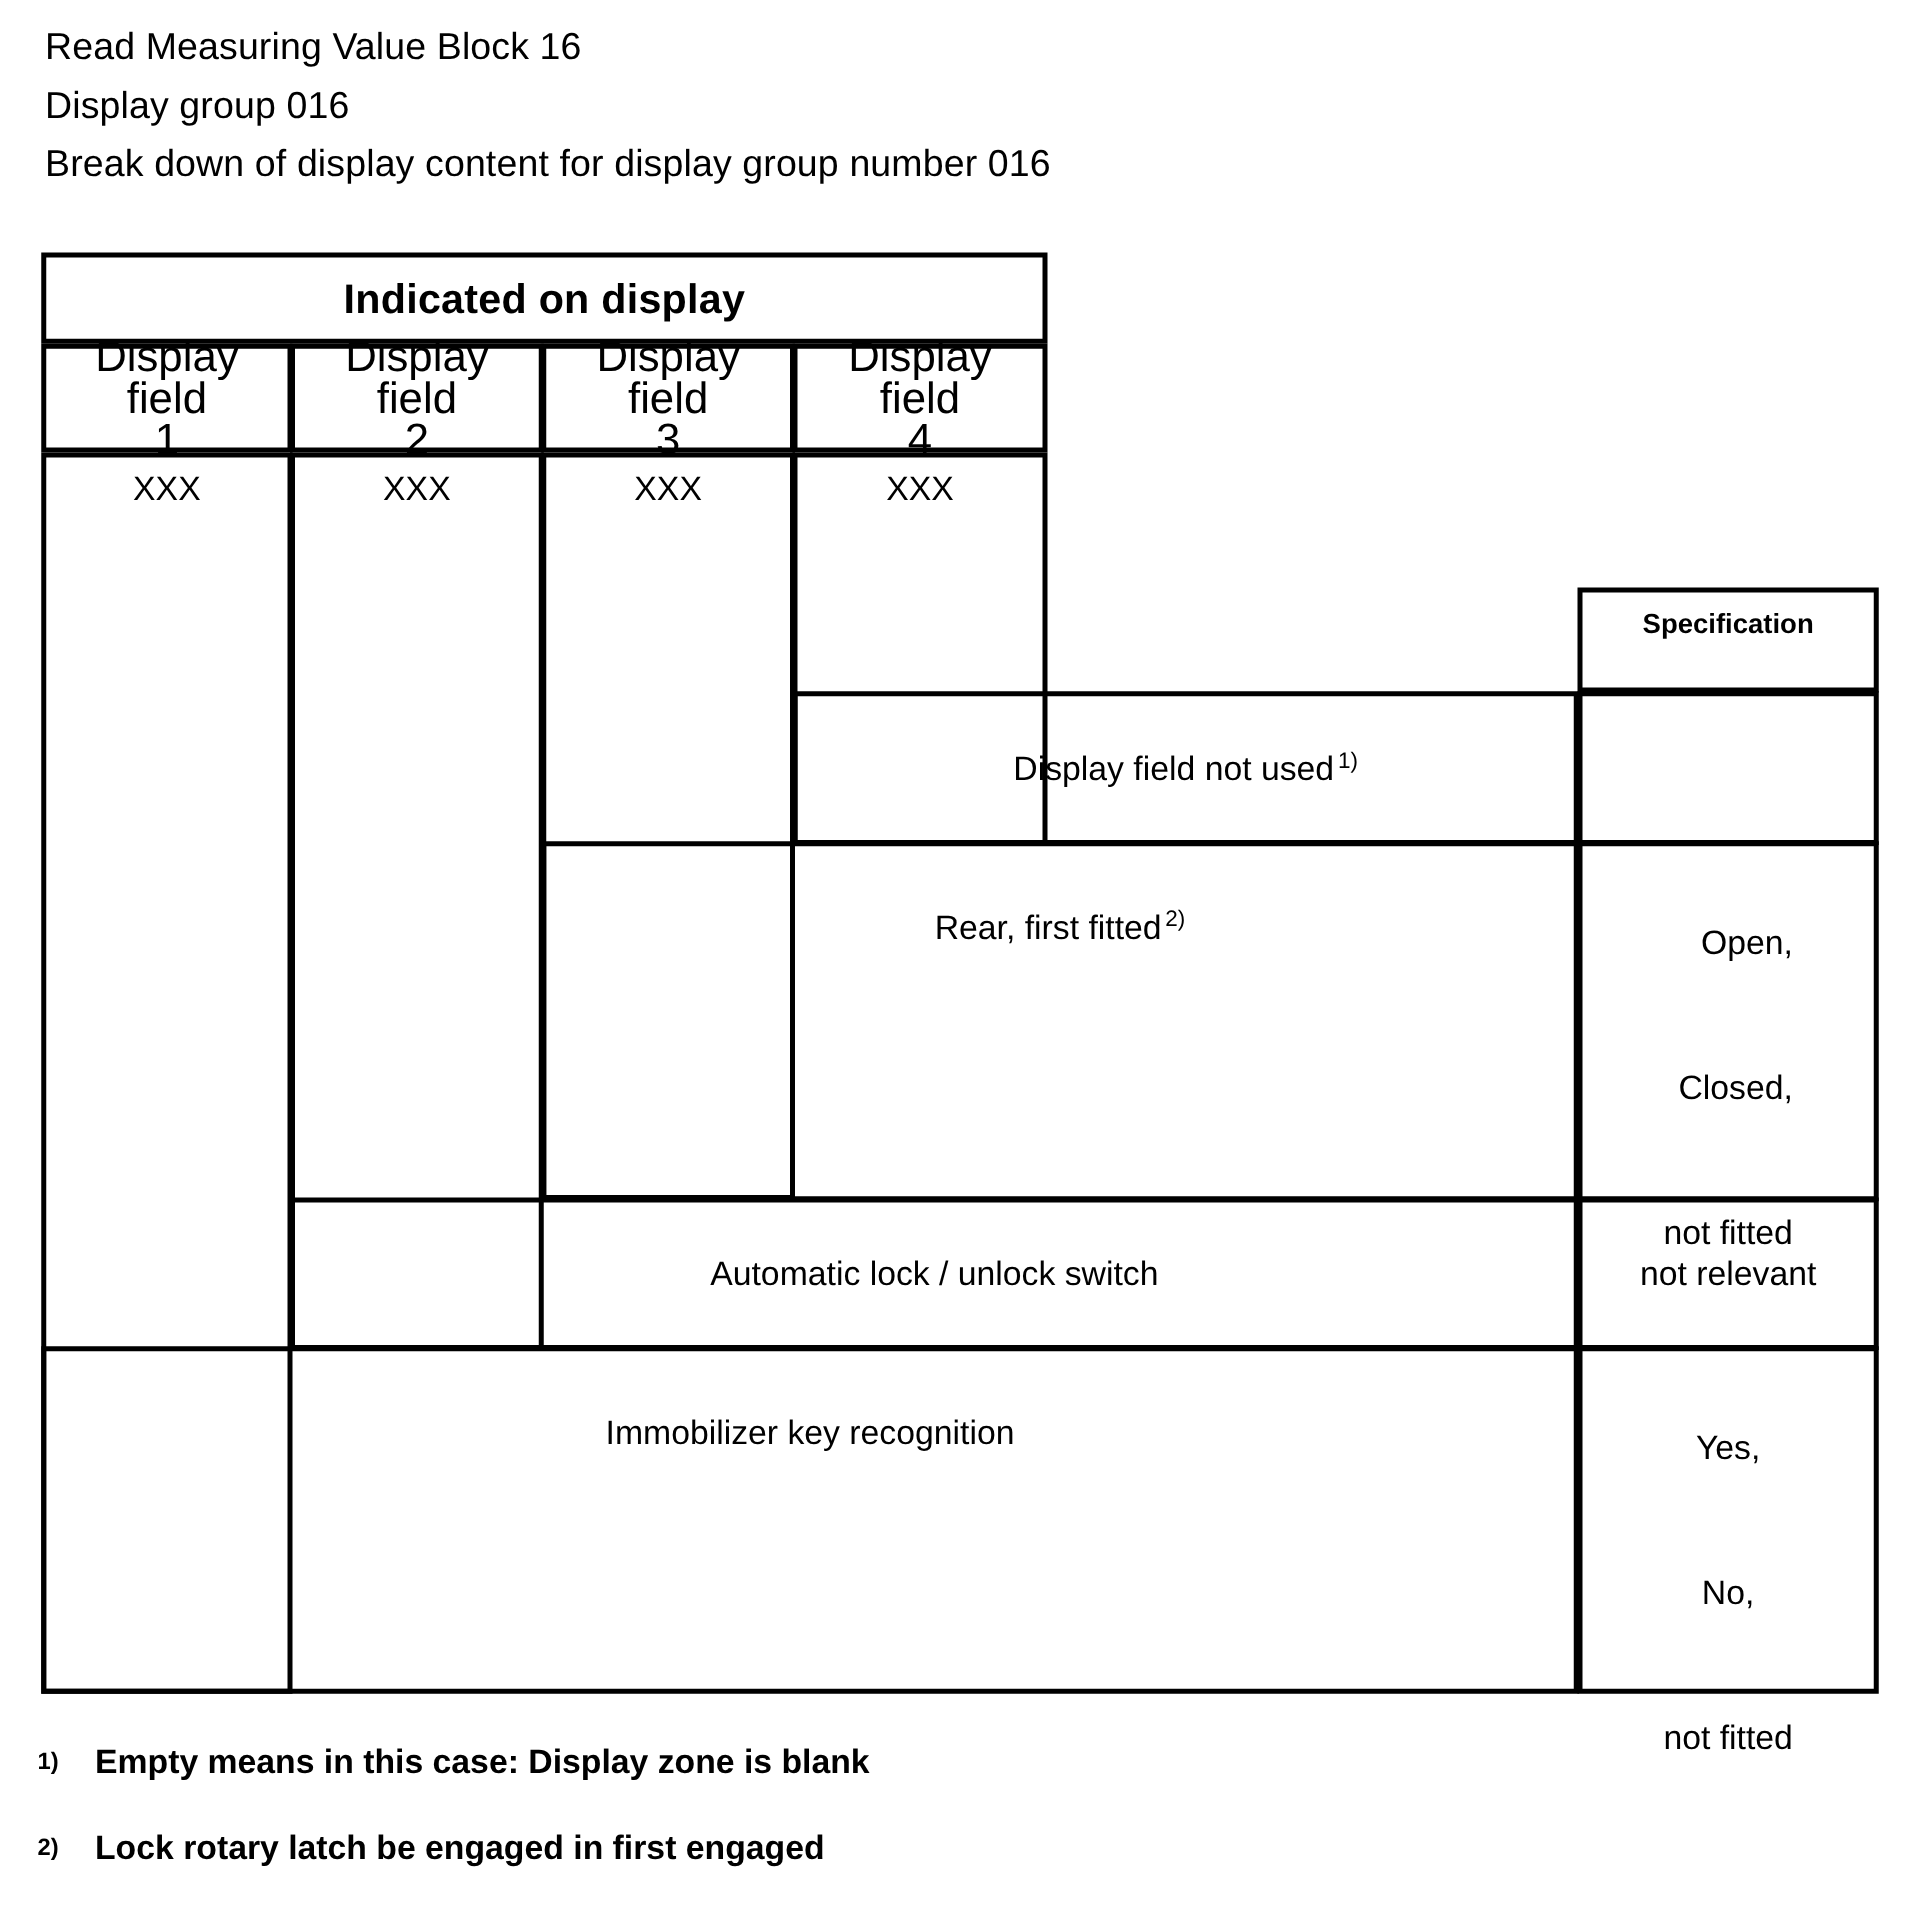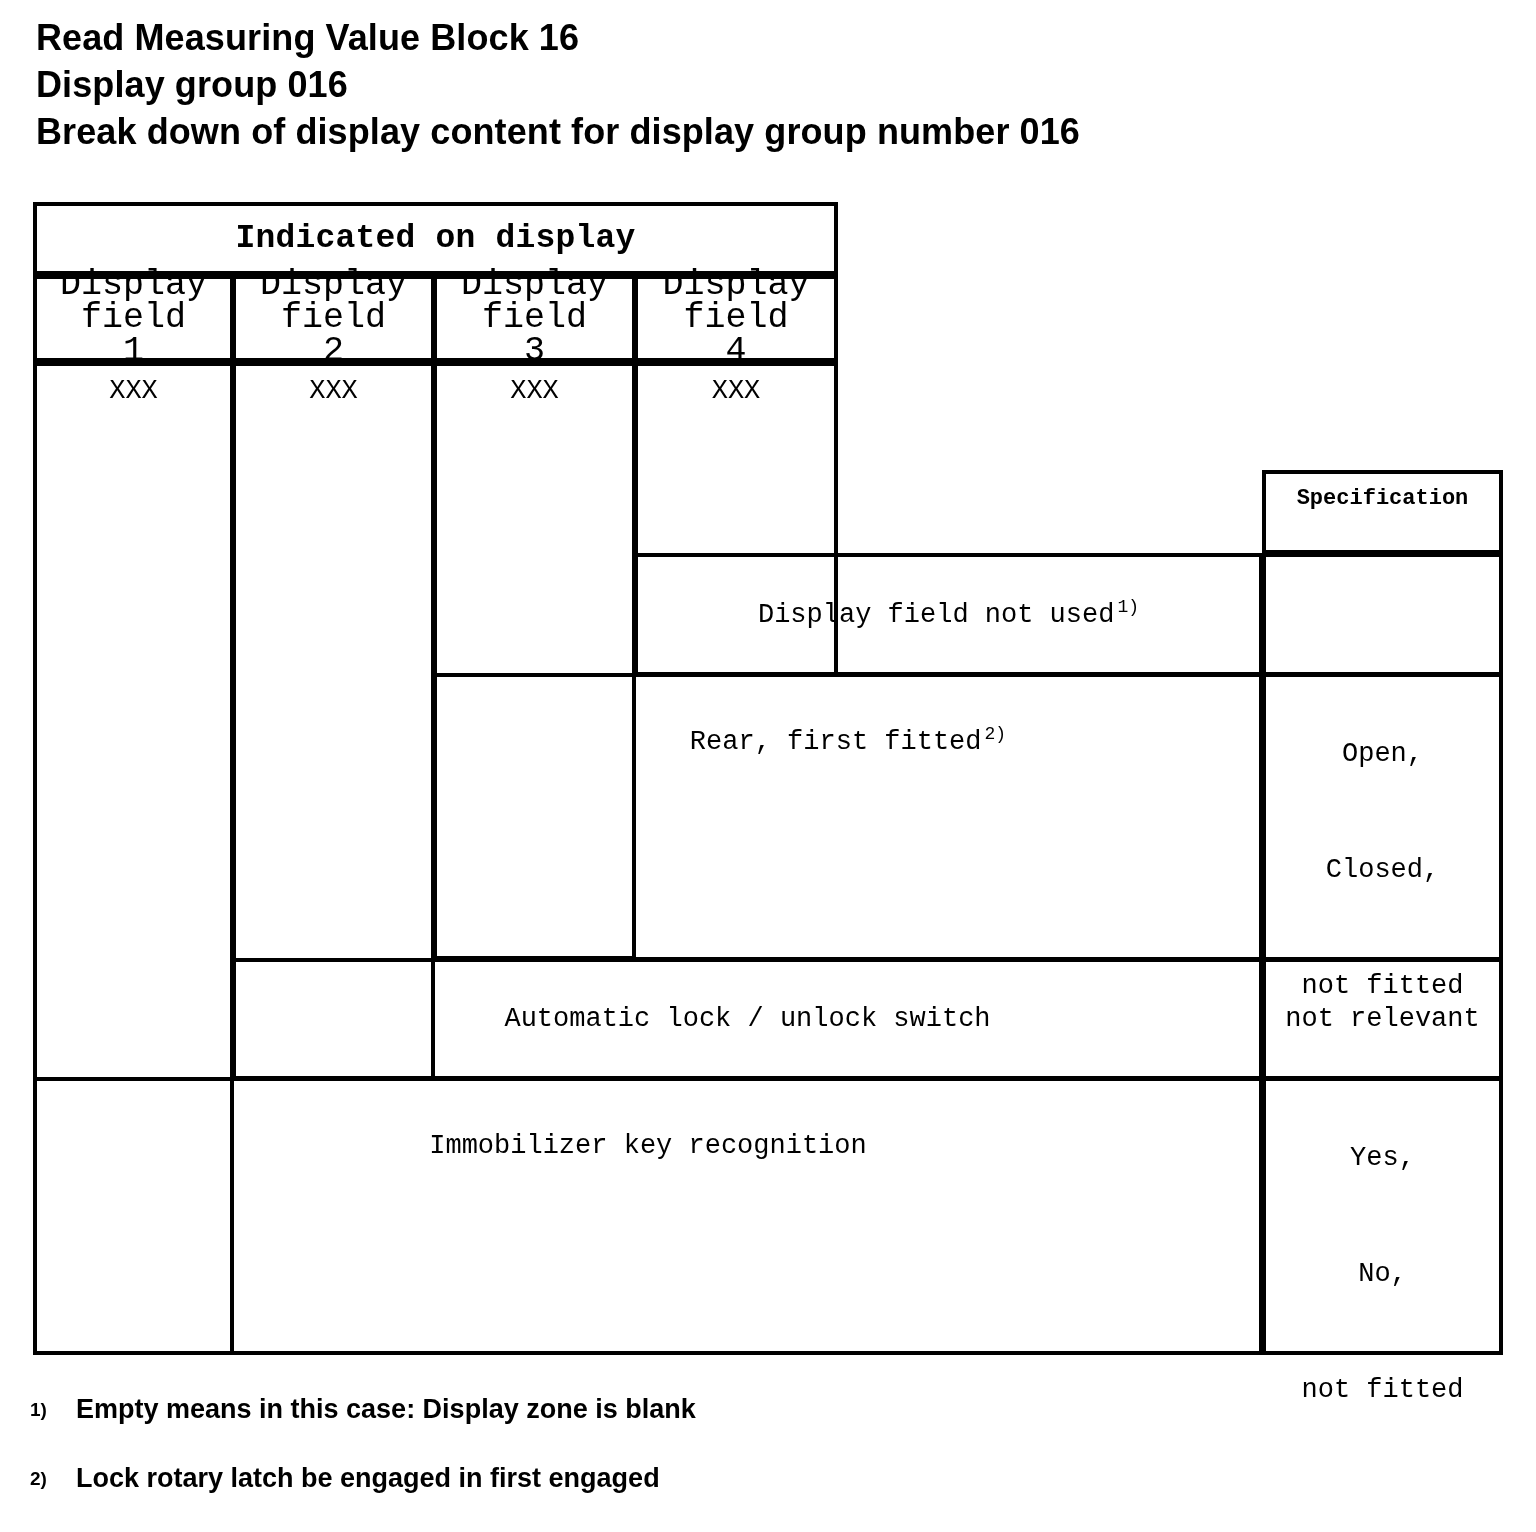--- a/index.html
+++ b/index.html
@@ -18,35 +18,34 @@
   }
 
   
   #heading {
     position: absolute;
     left: 36px;
     top: 14px;
     width: 1400px;
   }
   #heading .hline {
-    font-size: 36px;
-    font-weight: bold;
+    font-size: 30px;
+    font-weight: normal;
     line-height: 47px;
     white-space: nowrap;
     letter-spacing: 0.1px;
   }
 
   
   #table-canvas {
     position: absolute;
     left: 0;
     top: 0;
     width: 1408px;
     height: 1532px;
-    font-family: Liberation Mono, monospace;
   }
 
   .cellbox {
     position: absolute;
     box-sizing: border-box;
     border: 4px solid #000000;
     background: transparent;
     display: flex;
     align-items: center;
     justify-content: center;
@@ -161,21 +160,21 @@
     <span class="txt"><span>Display field not used</span><sup class="fn">1)</sup></span>
   </div>
   <div class="cellbox" style="left:1262px; top:553px; width:241px; height:123px;">
     <span class="txt"></span>
   </div>
 
   <div class="cellbox align-top" style="left:433px; top:673px; width:830px; height:288px;">
     <span class="txt" style="padding-top:48px;"><span>Rear, first fitted</span><sup class="fn">2)</sup></span>
   </div>
   <div class="cellbox stack align-top" style="left:1262px; top:673px; width:241px; height:288px;">
-    <span class="txt" style="padding-top:48px; white-space:pre-line;">Open,
+    <span class="txt" style="padding-top:48px; white-space:pre-line;text-align:right;">Open,
 
 Closed,
 
 not fitted</span>
   </div>
 
   <div class="cellbox" style="left:232px; top:958px; width:1031px; height:122px;">
     <span class="txt">Automatic lock / unlock switch</span>
   </div>
   <div class="cellbox align-top" style="left:33px; top:1077px; width:1230px; height:278px;">

